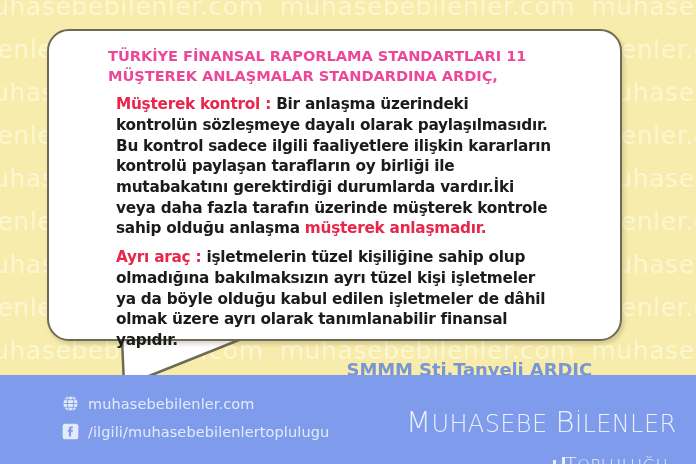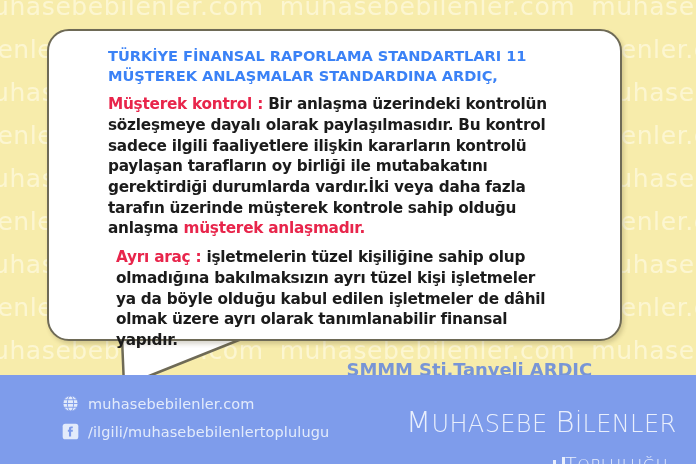--- a/index.html
+++ b/index.html
@@ -168,21 +168,21 @@
     position: absolute;
     left: 59px;
     top: 15px;
     right: 20px;
   }
 
   #bubble-title {
     font-family: "DejaVu Sans", sans-serif;
     font-size: 14.6px;
     font-weight: bold;
-    color: #3b82f6;
+    color: #ec4899;
     line-height: 1.34;
     letter-spacing: -0.05px;
     margin-bottom: 9px;
   }
 
   #bubble-body {
     font-family: "DejaVu Sans", sans-serif;
     font-size: 15.3px;
     font-weight: bold;
     color: #1b1b1b;
@@ -228,21 +228,21 @@
 
   <div id="bubble">
     <div id="bubble-content">
 
       <div id="bubble-title">
         <div>TÜRKİYE FİNANSAL RAPORLAMA STANDARTLARI 11</div>
         <div>MÜŞTEREK ANLAŞMALAR STANDARDINA ARDIÇ,</div>
       </div>
 
       <div id="bubble-body">
-        <p style="margin:0;">
+        <p style="margin:8px;">
           <span class="hl inline">Müşterek kontrol</span><span class="hl inline"> : </span><span class="inline">Bir anlaşma üzerindeki kontrolün sözleşmeye dayalı olarak paylaşılmasıdır. Bu kontrol sadece ilgili faaliyetlere ilişkin kararların kontrolü paylaşan tarafların oy birliği ile mutabakatını gerektirdiği durumlarda vardır.İki veya daha fazla tarafın üzerinde müşterek kontrole sahip olduğu anlaşma </span><span class="hl inline">müşterek anlaşmadır.</span>
         </p>
         <p style="margin:8px;">
           <span class="hl inline">Ayrı araç</span><span class="hl inline"> : </span><span class="inline">işletmelerin tüzel kişiliğine sahip olup olmadığına bakılmaksızın ayrı tüzel kişi işletmeler ya da böyle olduğu kabul edilen işletmeler de dâhil olmak üzere ayrı olarak tanımlanabilir finansal yapıdır.</span>
         </p>
       </div>
 
       <div id="signature">SMMM Stj.Tanyeli ARDIÇ</div>
     </div>
   </div>

